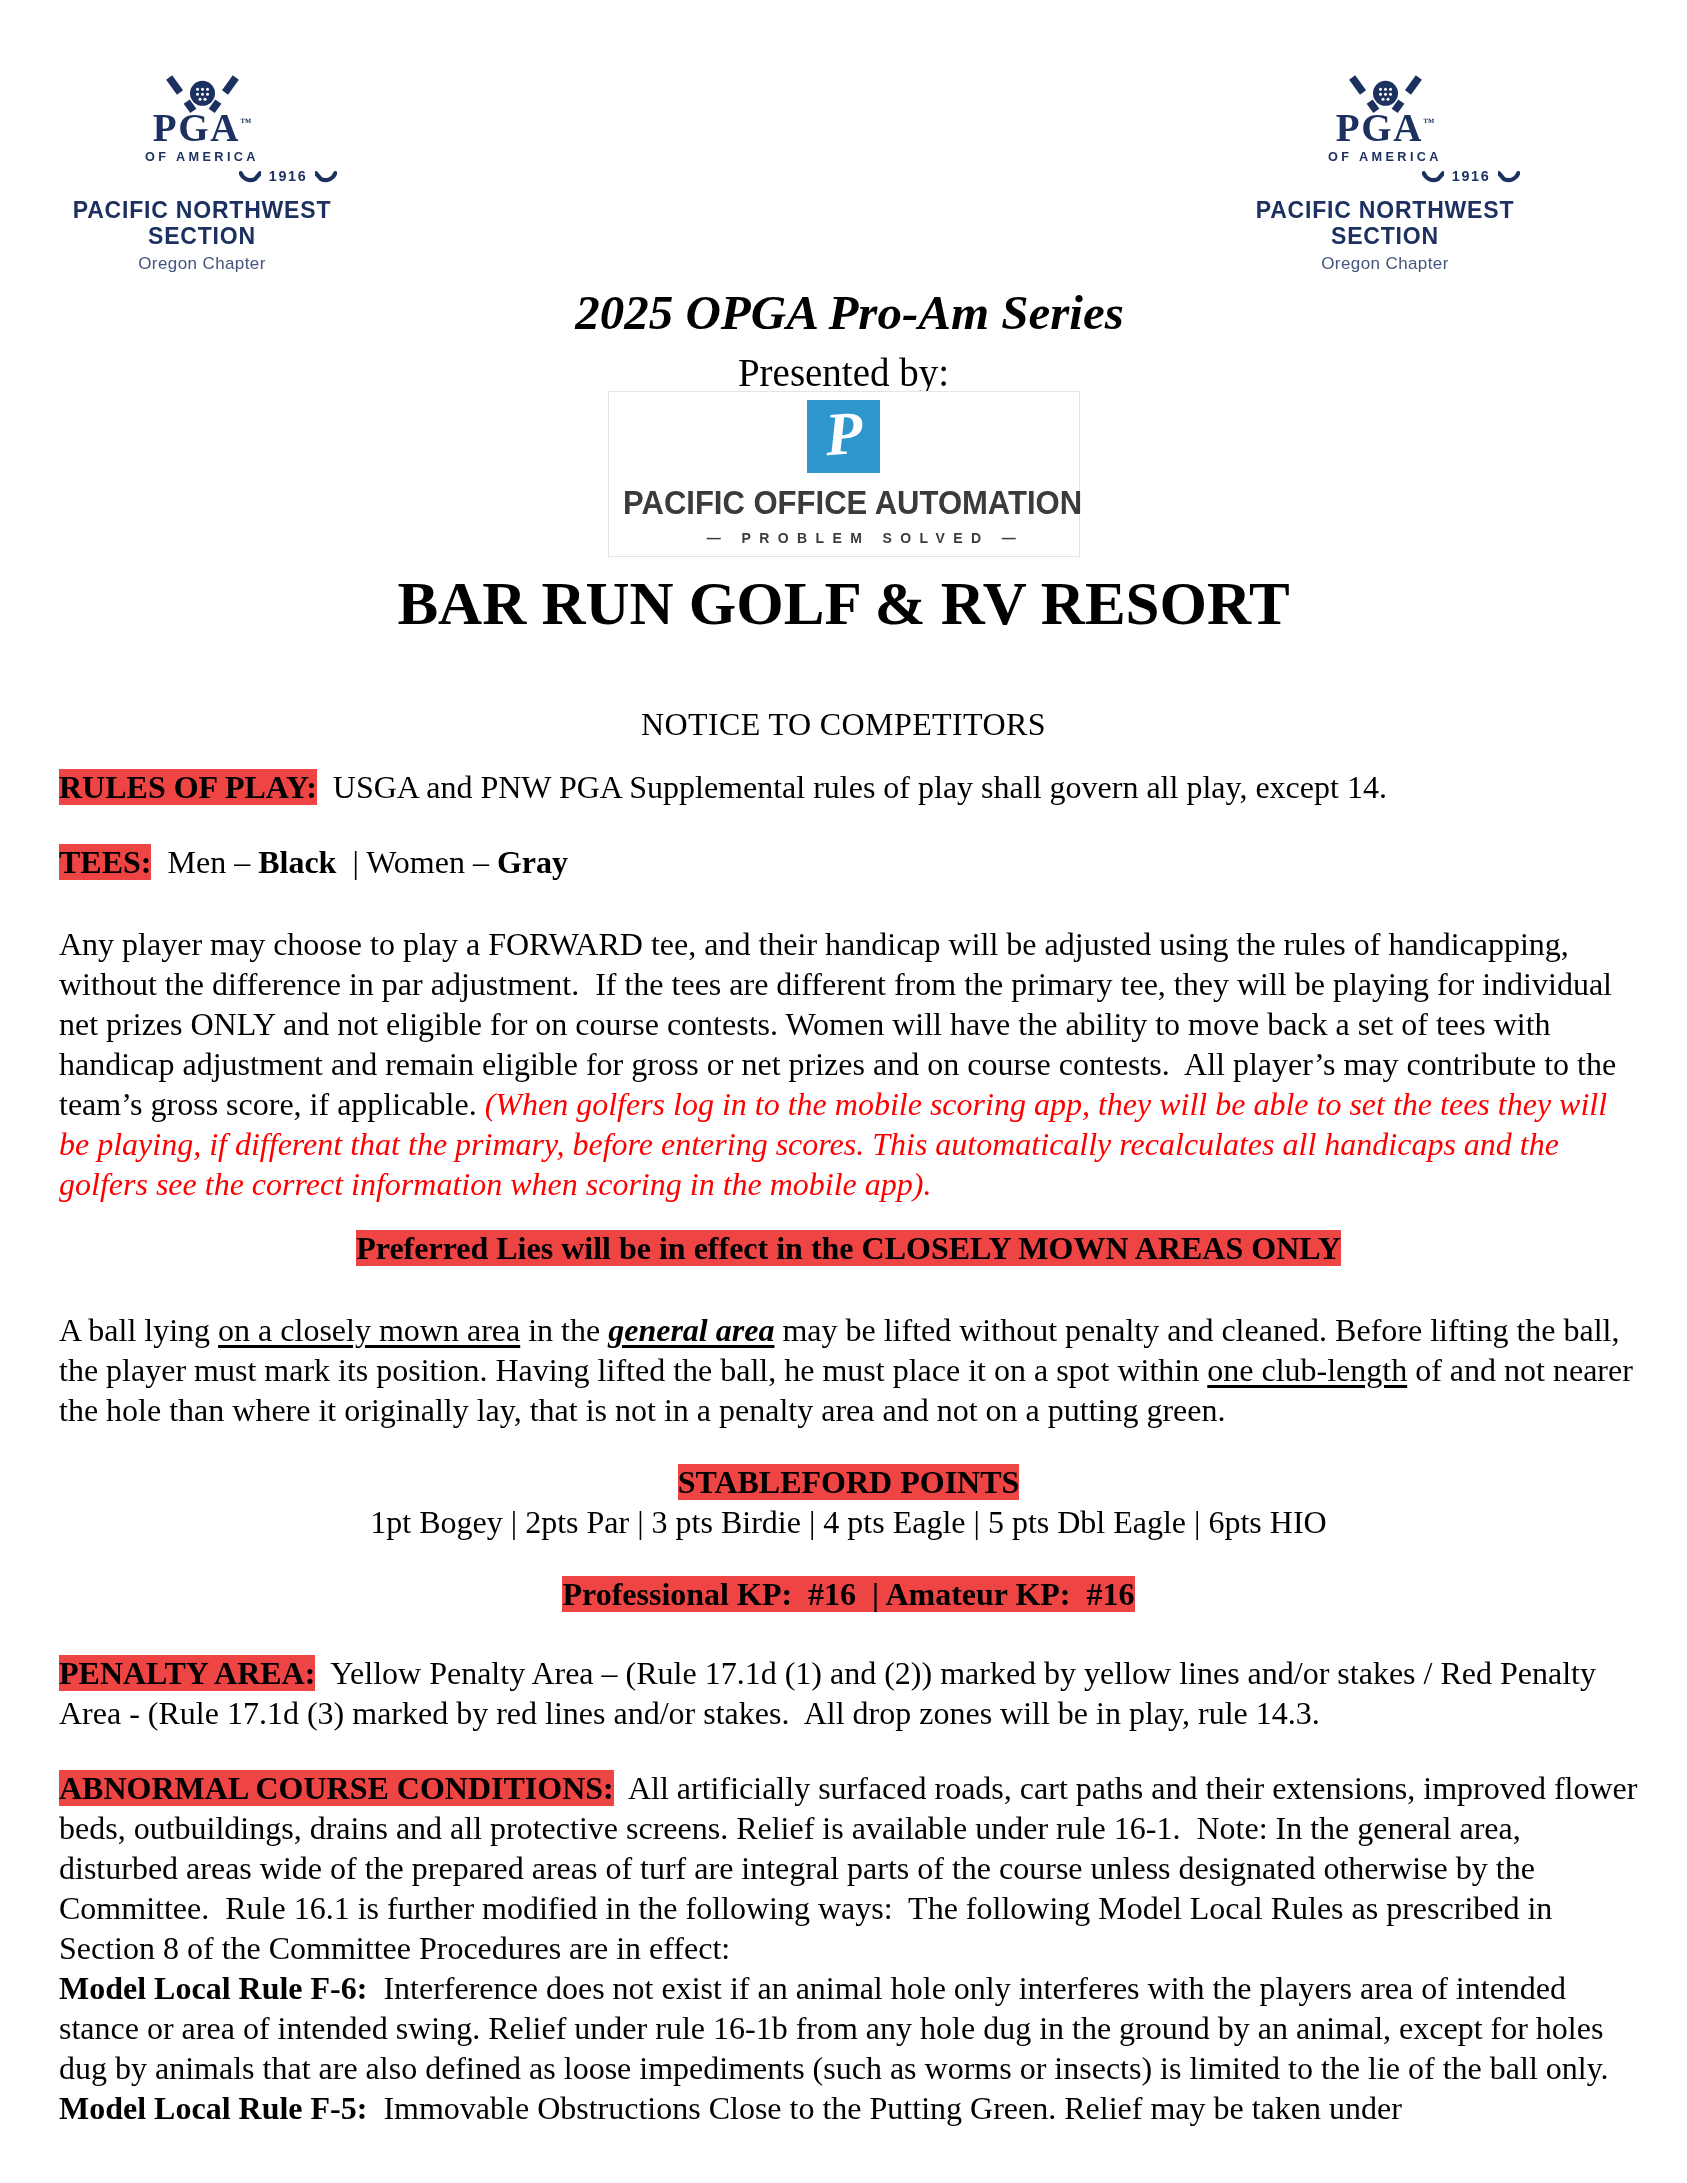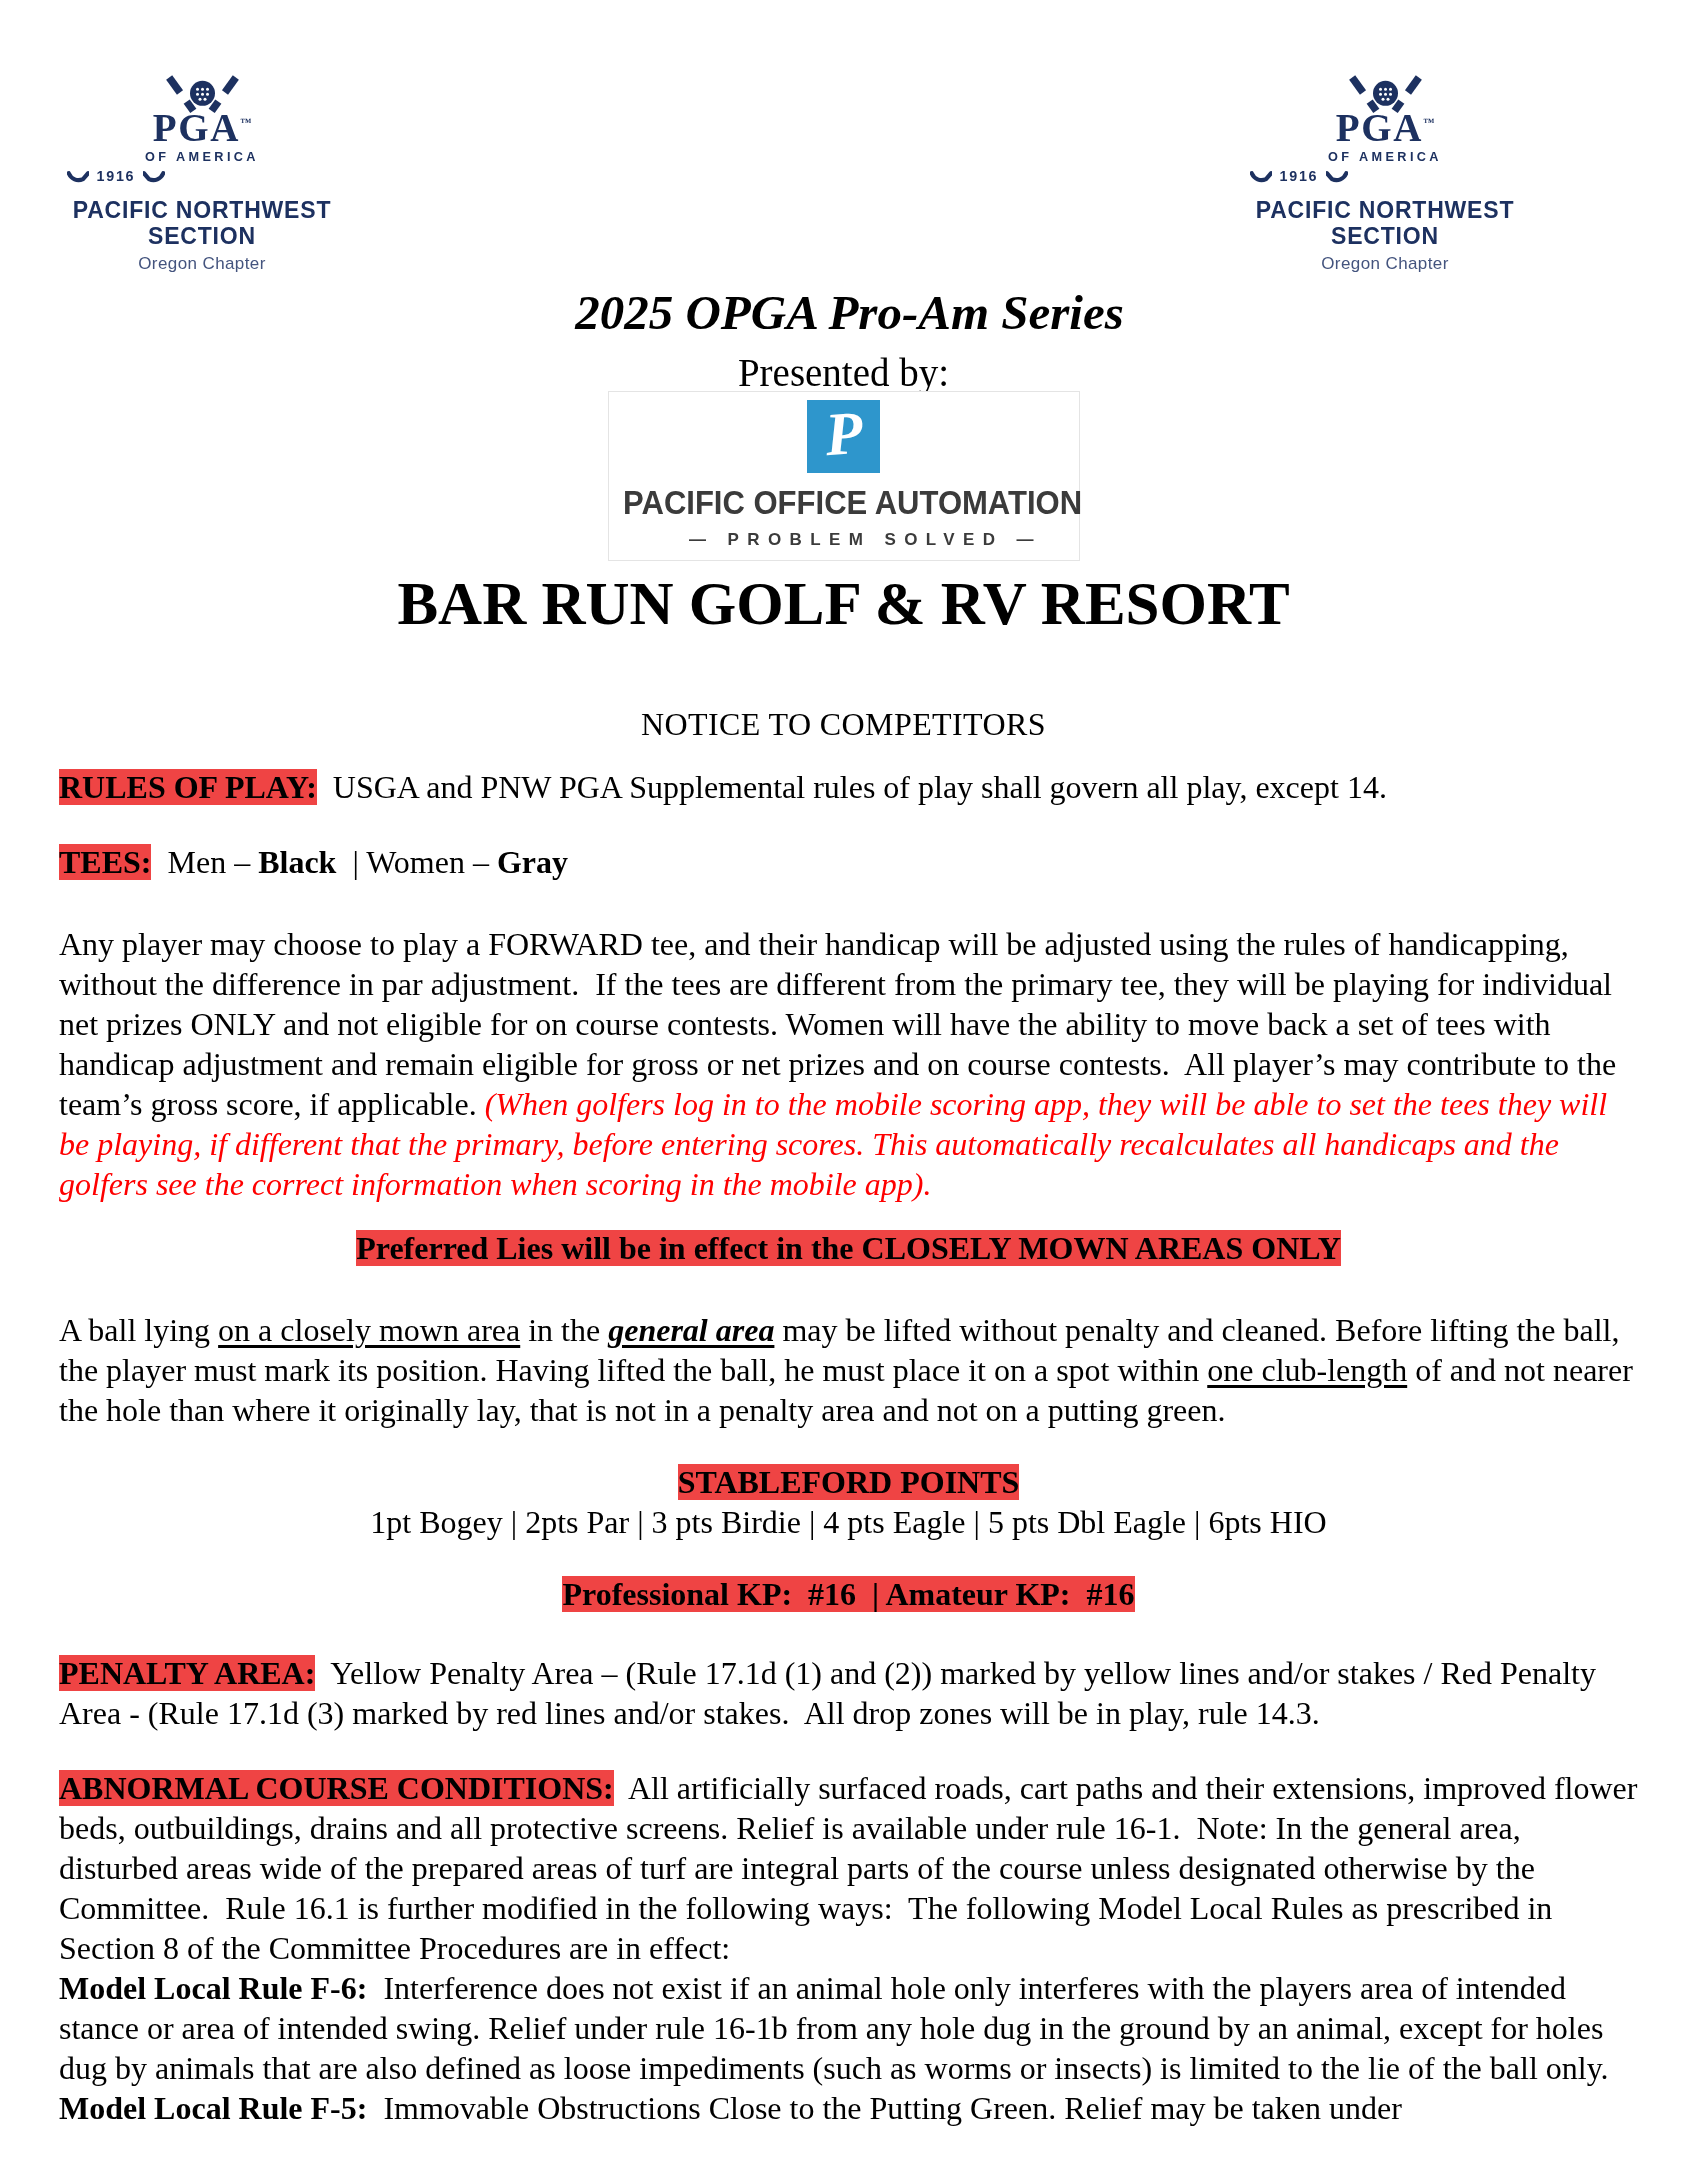--- a/index.html
+++ b/index.html
@@ -14,21 +14,21 @@
   
   .pga-logo { position:absolute; top:61px; width:270px; text-align:center; color:#1d3160;
               font-family:"Liberation Sans", sans-serif; }
   .pga-logo.left  { left:67px; }
   .pga-logo.right { left:1250px; }
   .pga-crest { display:block; margin:0 auto; color:#1d3160; }
   .pga-acronym { font-family:"Liberation Serif", serif; font-weight:bold; font-size:39px;
                  letter-spacing:1.7px; line-height:1; margin-top:-6.7px; }
   .pga-tm { font-size:11px; vertical-align:15px; letter-spacing:0; }
   .pga-oa { font-size:12.7px; font-weight:bold; letter-spacing:3.4px; margin-top:2.5px; }
-  .pga-year-row { display:flex; align-items:center; justify-content:flex-start; gap:7.6px;
+  .pga-year-row { display:flex; align-items:center; justify-content:flex-end; gap:7.6px;
                   margin-top:4.2px; font-size:14.3px; font-weight:bold; letter-spacing:1.7px; }
   .club-glyph { display:block; color:#1d3160; }
   .club-glyph.mirrored { transform:scaleX(-1); }
   .pga-section { font-size:23px; font-weight:bold; letter-spacing:0.8px; margin-top:12.7px; line-height:1.15; }
   .pga-chapter { font-size:17px; margin-top:4.2px; color:#44547e; letter-spacing:0.4px; }
 
   
   .series-title { position:absolute; top:270px; left:0; width:100%; text-align:center;
                   font-size:49px; font-weight:bold; font-style:italic;padding-left:12px; }
   .presented-by { position:absolute; top:336px; left:0; width:100%; text-align:center; font-size:39px; }
@@ -36,21 +36,21 @@
   
   .poa-block { position:absolute; top:377px; left:50%; transform:translateX(-50%);
                width:472px; text-align:center; border:0.8px solid #e4e4e4; background:#fff;
                padding:7.6px 0 10px; font-family:"Liberation Sans", sans-serif; }
   .poa-square { width:73px; height:73px; background:#2e96cc; margin:0 auto; position:relative; }
   .poa-monogram { position:absolute; top:50%; left:50%; transform:translate(-50%,-54%) rotate(-4deg);
                   color:#ffffff; font-family:"Liberation Serif", serif; font-style:italic;
                   font-weight:bold; font-size:61px; line-height:1; }
   .poa-name { margin-top:11.8px; font-size:33px; font-weight:bold; color:#3b3b3b;
               transform:scaleX(0.94); transform-origin:center; white-space:nowrap; }
-  .poa-tagline { margin-top:7.6px; font-size:17px; font-weight:bold; color:#3b3b3b;
+  .poa-tagline { margin-top:7.6px; font-size:14px; font-weight:bold; color:#3b3b3b;
                  letter-spacing:8.4px; white-space:nowrap;padding-left:44px; }
 
   
   .venue-title { position:absolute; top:558px; left:0; width:100%; text-align:center;
                  font-size:61px; font-weight:bold; line-height:1.05; white-space:nowrap; }
   .notice-line { position:absolute; top:692px; left:0; width:100%; text-align:center;
                  font-size:32px; letter-spacing:0.4px; }
 
   
   .content { position:absolute; top:753px; left:59px; width:1579px;

